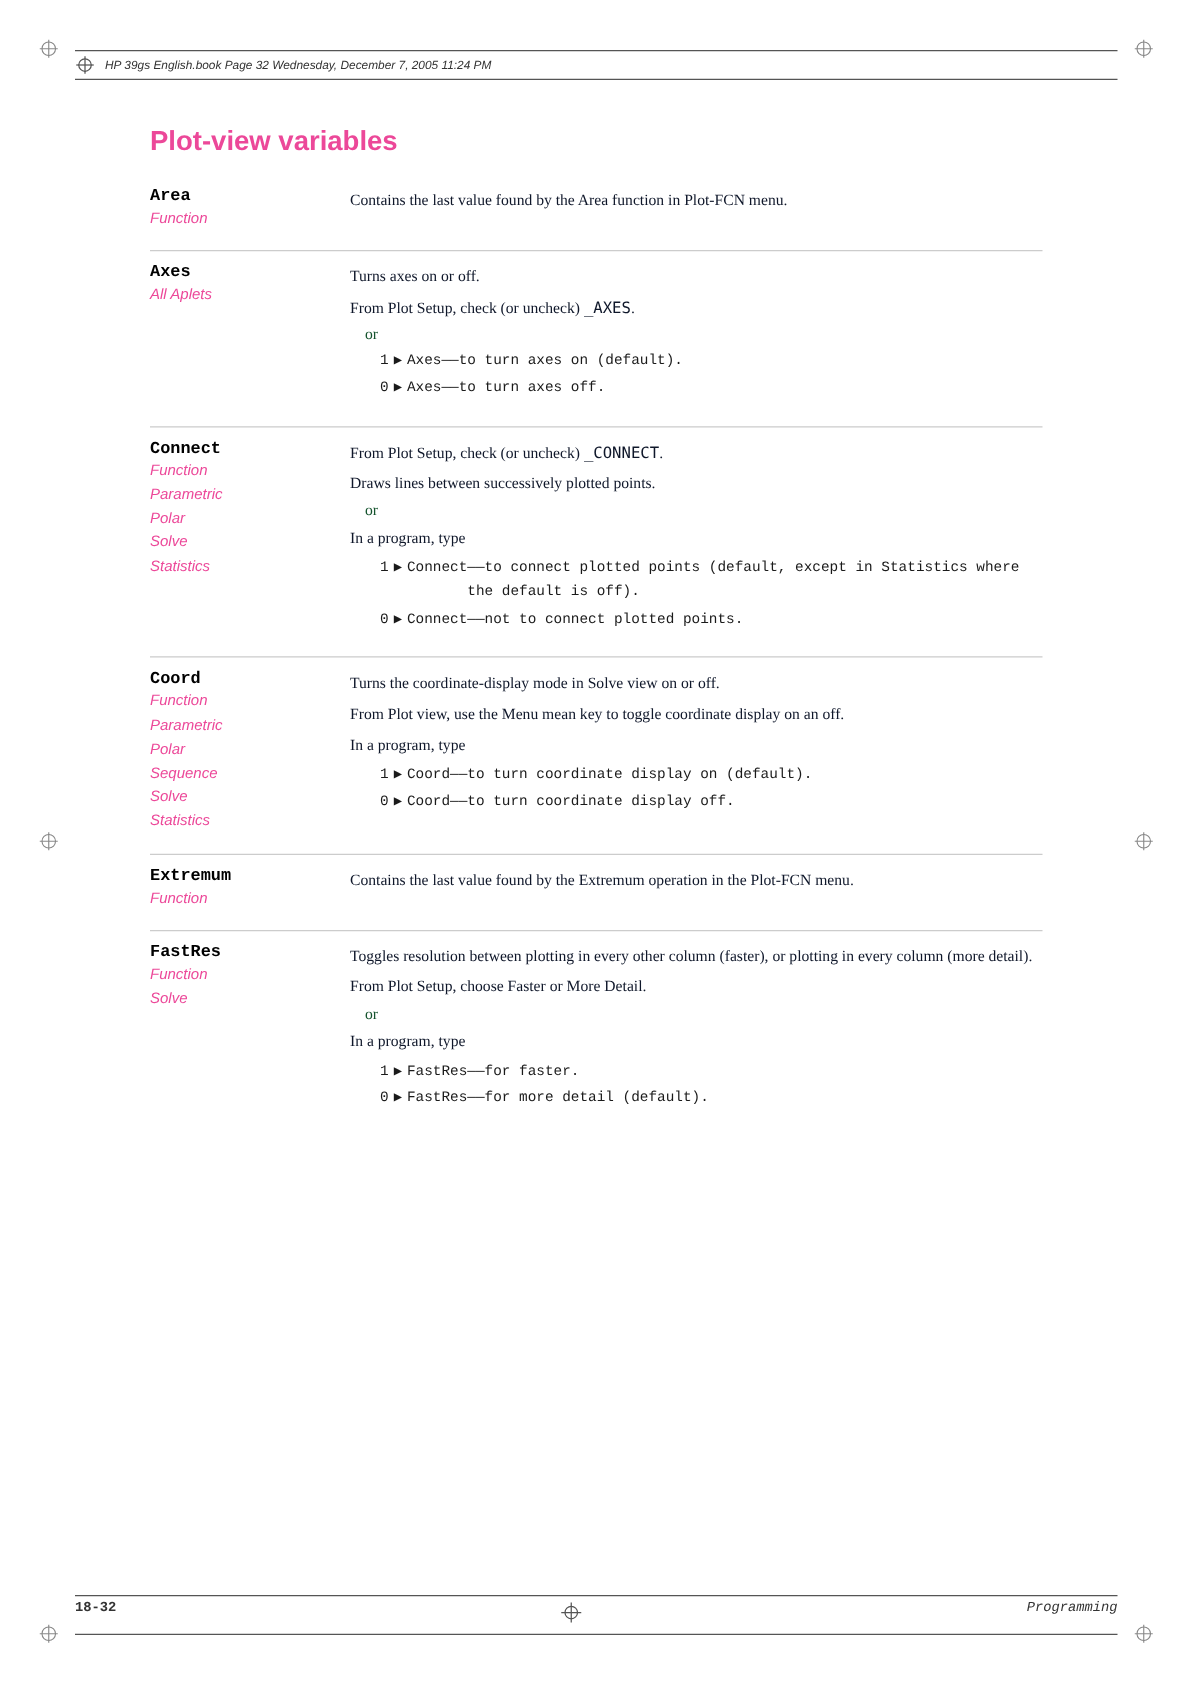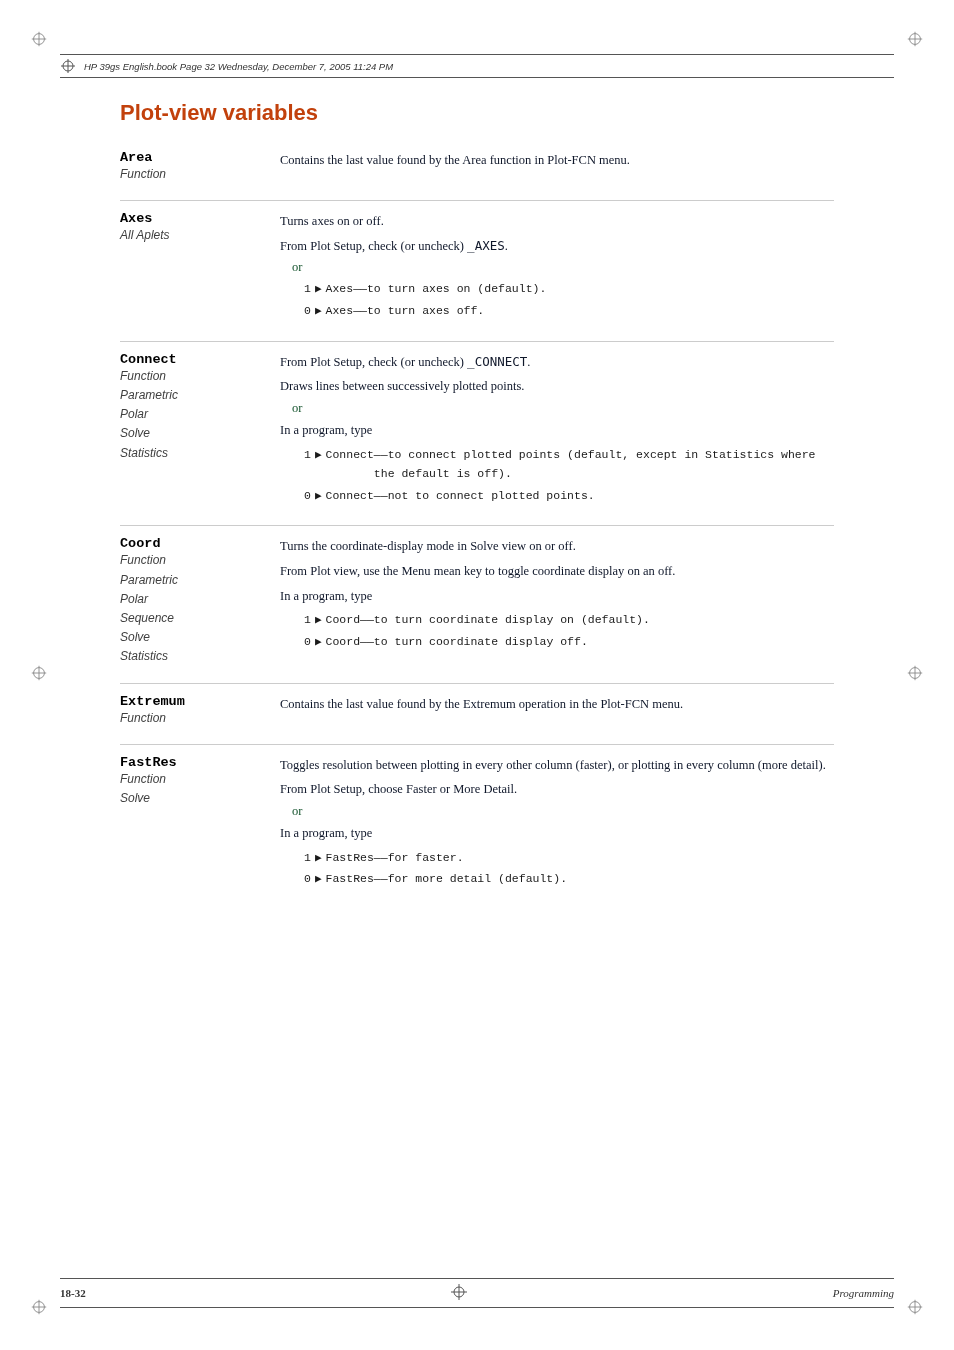--- a/index.html
+++ b/index.html
@@ -18,21 +18,21 @@
       width: 954px;
       min-height: 1350px;
       background: #ffffff;
       position: relative;
       padding: 60px 80px 60px 80px;
     }
 
     
     .top-header {
       position: absolute;
-      top: 54px;
+      top: 40px;
       left: 60px;
       right: 60px;
       display: flex;
       align-items: center;
       border-top: 1px solid #555;
       border-bottom: 1px solid #555;
       padding: 3px 0;
       font-size: 10px;
       font-family: Arial, sans-serif;
       color: #333;
@@ -70,21 +70,21 @@
       margin-top: 40px;
       padding: 0 40px;
     }
 
     
     .page-title {
       font-size: 22px;
       font-weight: bold;
       font-family: Arial, sans-serif;
       margin-bottom: 24px;
-      color: #c2410c;
+      color: #ec4899;
     }
 
     
     .entry {
       display: flex;
       margin-bottom: 16px;
       align-items: flex-start;
     }
 
     .entry-left {
@@ -102,21 +102,21 @@
       font-family: Liberation Mono, monospace;
       font-size: 13.5px;
       color: #000;
       display: block;
     }
 
     .sub-term {
       font-style: italic;
       font-family: Arial, sans-serif;
       font-size: 12px;
-      color: #404040;
+      color: #ec4899;
       display: block;
       line-height: 1.6;
     }
 
     .desc-text {
       font-size: 12.5px;
       line-height: 1.65;
       color: #0f172a;
       margin-bottom: 4px;
     }
@@ -171,23 +171,23 @@
     .footer {
       position: absolute;
       bottom: 42px;
       left: 60px;
       right: 60px;
       border-top: 1px solid #555;
       border-bottom: 1px solid #555;
       padding: 4px 0;
       display: flex;
       justify-content: space-between;
-      align-items: center;
+      align-items: flex-start;
       font-size: 11px;
-      font-family: Liberation Serif, serif;
+      font-family: Liberation Mono, monospace;
       color: #333;
     }
 
     .footer-left { font-weight: bold; }
     .footer-right { font-style: italic; }
   </style>
 </head>
 <body>
 
 <div class="page">

